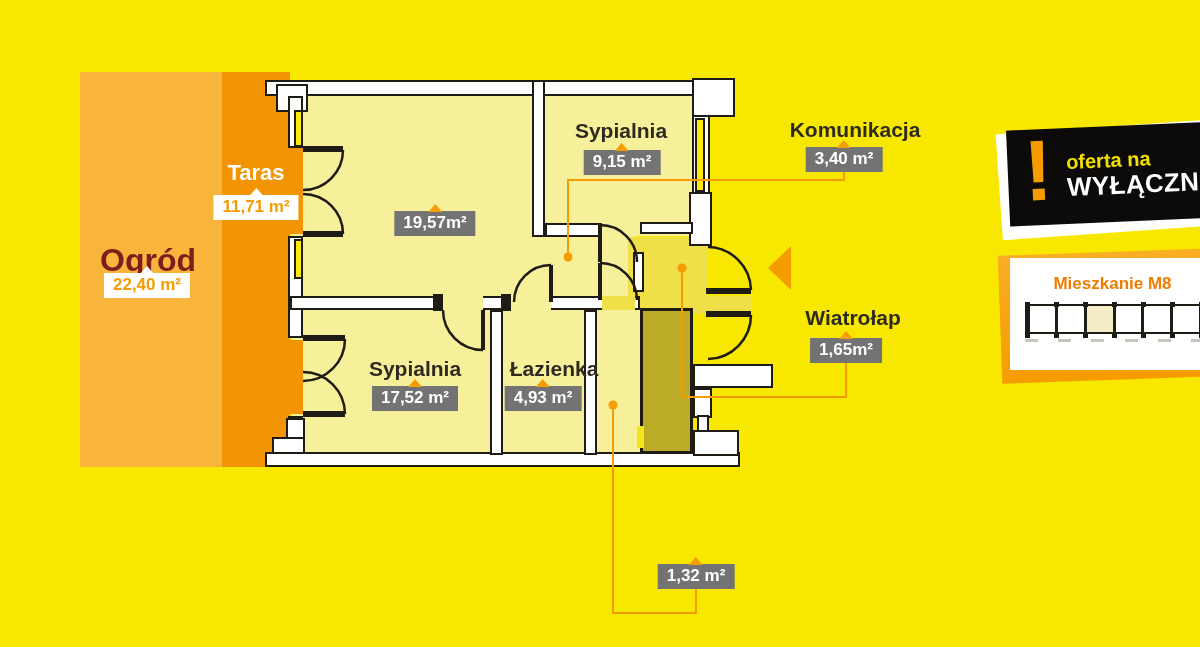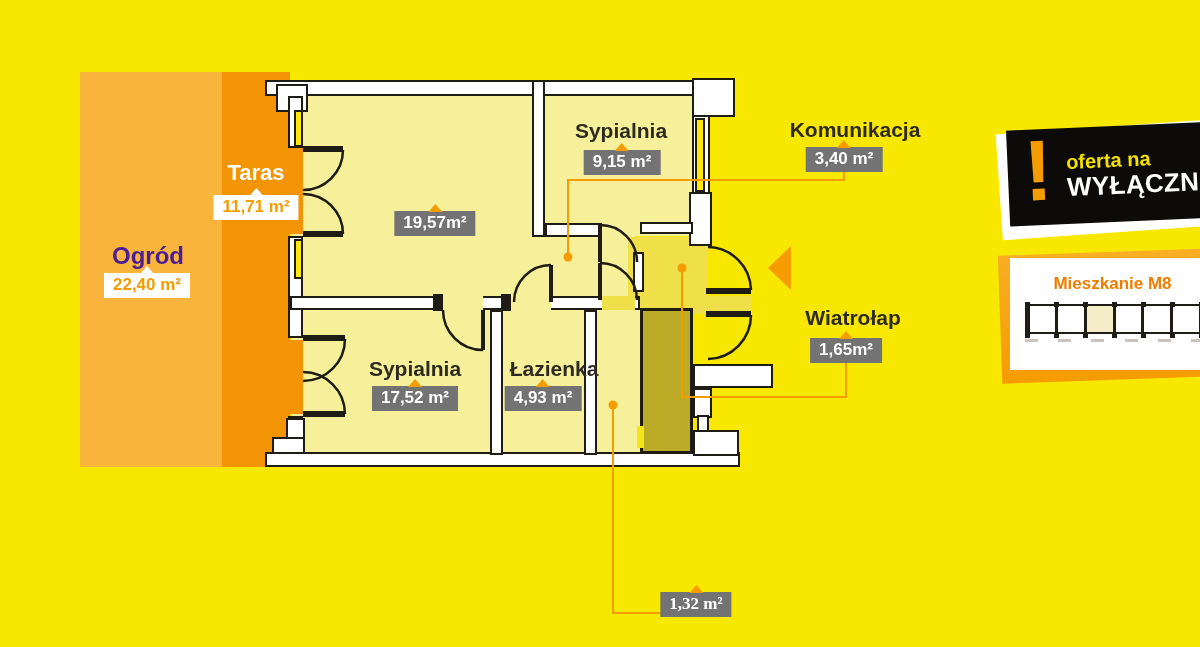--- a/index.html
+++ b/index.html
@@ -131,21 +131,21 @@
       <path d="M 613 405 L 613 613 L 696 613 L 696 587"></path>
     </g>
     <g fill="#f59c00">
       <circle cx="568" cy="257" r="4.5"></circle>
       <circle cx="682" cy="268" r="4.5"></circle>
       <circle cx="613" cy="405" r="4.5"></circle>
     </g>
     <polygon points="768,268 791,246 791,290" fill="#f59c00"></polygon>
   </svg>
 
-  <div class="big-label" style="left:148px;top:242px;font-size:24px;color:#4c1d95;">Ogród</div>
+  <div class="big-label" style="left:148px;top:242px;font-size:32px;color:#7f1d1d;">Ogród</div>
   <div class="badge white" style="left:147px;top:273px;">22,40 m²</div>
 
   <div class="big-label" style="left:256px;top:160px;font-size:22px;color:#ffffff;">Taras</div>
   <div class="badge white" style="left:256px;top:195px;">11,71 m²</div>
 
   <div class="badge orange" style="left:435px;top:211px;">19,57m²</div>
 
   <div class="room-label" style="left:621px;top:118px;">Sypialnia</div>
   <div class="badge orange" style="left:622px;top:150px;">9,15 m²</div>
 
@@ -154,21 +154,21 @@
 
   <div class="room-label" style="left:845px;top:305px;margin-left:8px;">Wiatrołap</div>
   <div class="badge orange" style="left:846px;top:338px;">1,65m²</div>
 
   <div class="room-label" style="left:415px;top:356px;">Sypialnia</div>
   <div class="badge orange" style="left:415px;top:386px;">17,52 m²</div>
 
   <div class="room-label" style="left:544px;top:356px;margin-left:10px;">Łazienka</div>
   <div class="badge orange" style="left:543px;top:386px;">4,93 m²</div>
 
-  <div class="badge orange" style="left:696px;top:592px;font-family:Liberation Serif, serif;">1,32 m²</div>
+  <div class="badge orange" style="left:696px;top:564px;">1,32 m²</div>
 
   <div id="offer-back"></div>
   <div id="offer-front">
     <div id="offer-excl">!</div>
     <div id="offer-text">
       <div id="offer-line1">oferta na</div>
       <div id="offer-line2">WYŁĄCZNOŚĆ</div>
     </div>
   </div>
 

